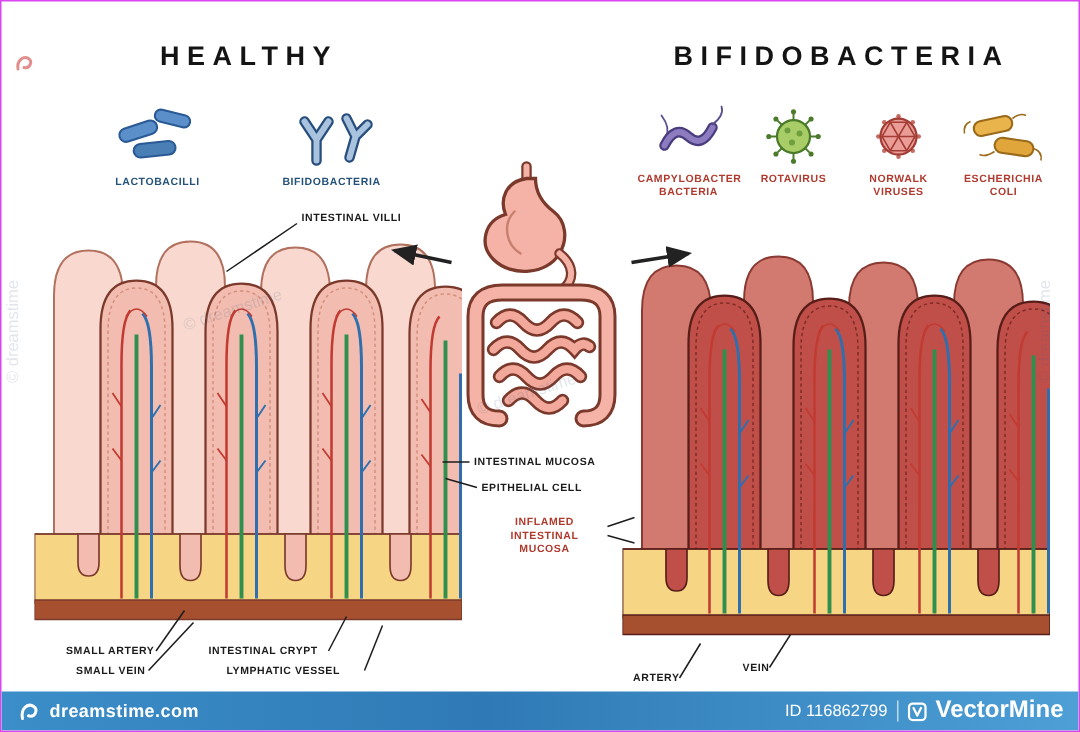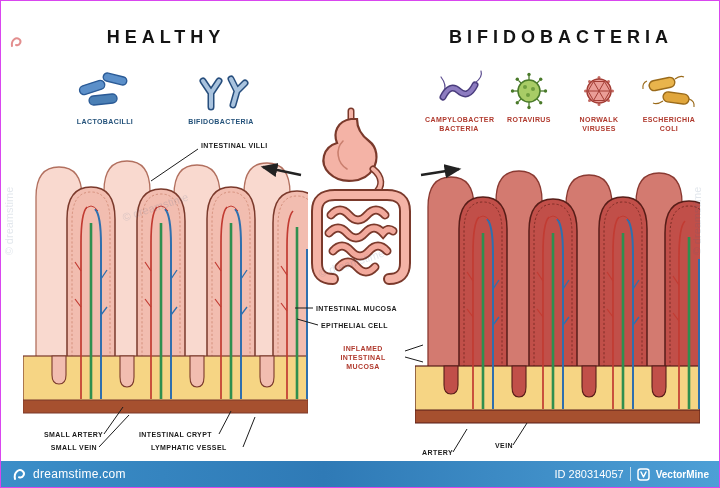--- a/index.html
+++ b/index.html
@@ -12,23 +12,23 @@
   .ann{position:absolute;font-size:7px;font-weight:700;letter-spacing:.4px;line-height:1.3;color:#1b1b1b;}
   .ann.red{color:#b03a2e;}
   .ann.right{text-align:right;}
   .ann.center{text-align:center;}
   .art{position:absolute;}
   .wm{position:absolute;font-size:11px;color:rgba(70,100,135,.16);white-space:nowrap;pointer-events:none;}
   .footer{position:absolute;left:0;right:0;bottom:0;height:26px;
           background:linear-gradient(90deg,#3b8ec8,#2f7ab6 45%,#4d9fd6);
           display:flex;align-items:center;justify-content:space-between;padding:0 10px;box-sizing:border-box;}
   .f-left,.f-right{display:flex;align-items:center;gap:6px;color:#fff;}
-  .f-brand{font-size:12px;letter-spacing:.3px;}
+  .f-brand{font-size:12px;letter-spacing:.3px;font-weight:bold;}
   .f-id{font-size:11px;}
-  .f-credit{font-size:10px;font-weight:700;}
+  .f-credit{font-size:16px;font-weight:700;}
   .f-div{width:1px;height:14px;background:rgba(255,255,255,.65);}
   svg{display:block;}
 </style>
 </head>
 <body>
 
 <div class="stage">
 
   <svg width="0" height="0" style="position:absolute" aria-hidden="true">
     <defs>
@@ -254,21 +254,21 @@
   </svg>
 
   <div class="footer">
     <div class="f-left">
       <svg width="16" height="16" viewBox="0 0 16 16">
         <path d="M4 13 C2.5 6 8 2.5 11.5 5 C14.5 7.2 12.5 12.5 8 11.2" fill="none" stroke="#ffffff" stroke-width="2" stroke-linecap="round"></path>
       </svg>
       <span class="f-brand">dreamstime.com</span>
     </div>
     <div class="f-right">
-      <span class="f-id">ID 280314057</span>
+      <span class="f-id">ID 116862799</span>
       <div class="f-div"></div>
       <svg width="13" height="13" viewBox="0 0 13 13">
         <rect x="1" y="1" width="11" height="11" rx="2.5" fill="none" stroke="#ffffff" stroke-width="1.5"></rect>
         <path d="M4 4 L6.5 9 L9 4" fill="none" stroke="#ffffff" stroke-width="1.5" stroke-linecap="round" stroke-linejoin="round"></path>
       </svg>
       <span class="f-credit">VectorMine</span>
     </div>
   </div>
 
 </div>

